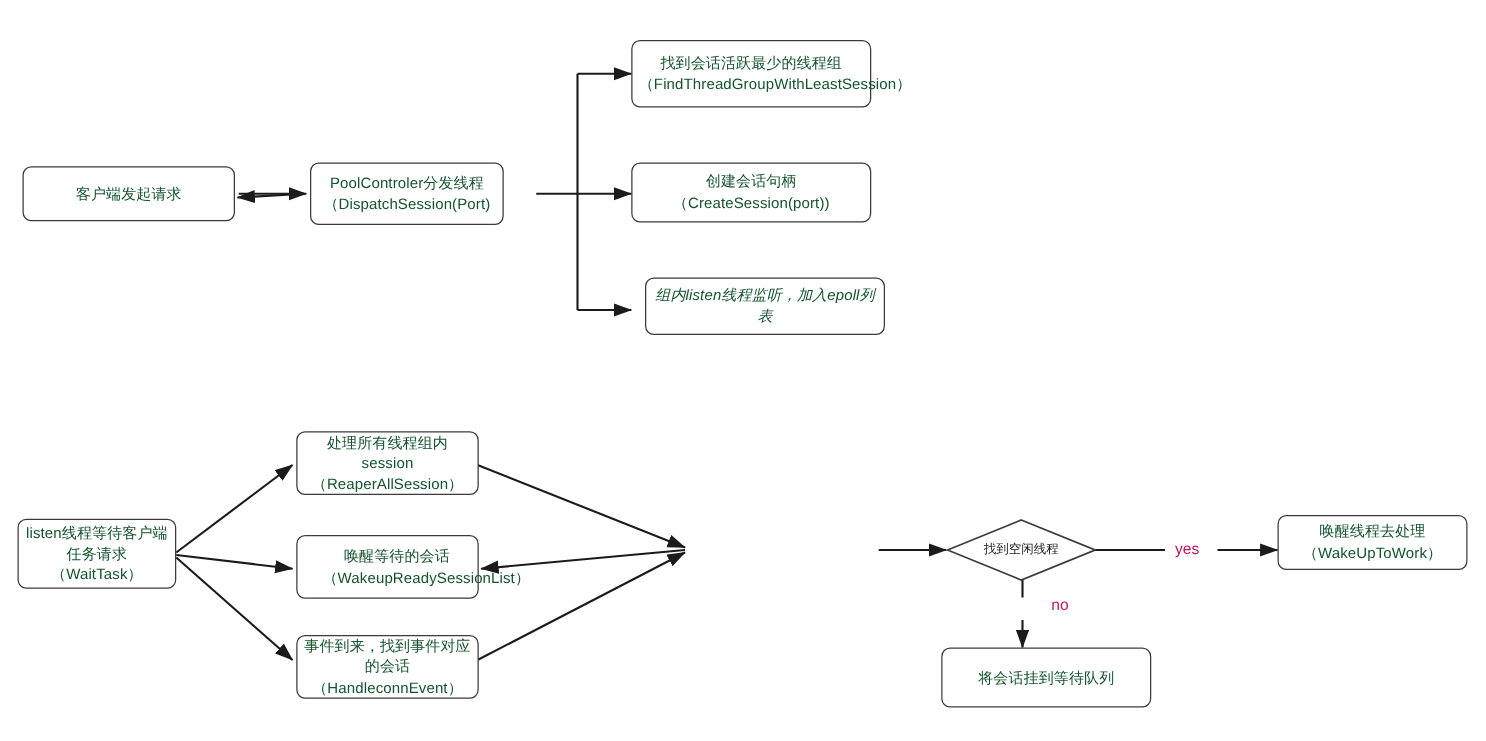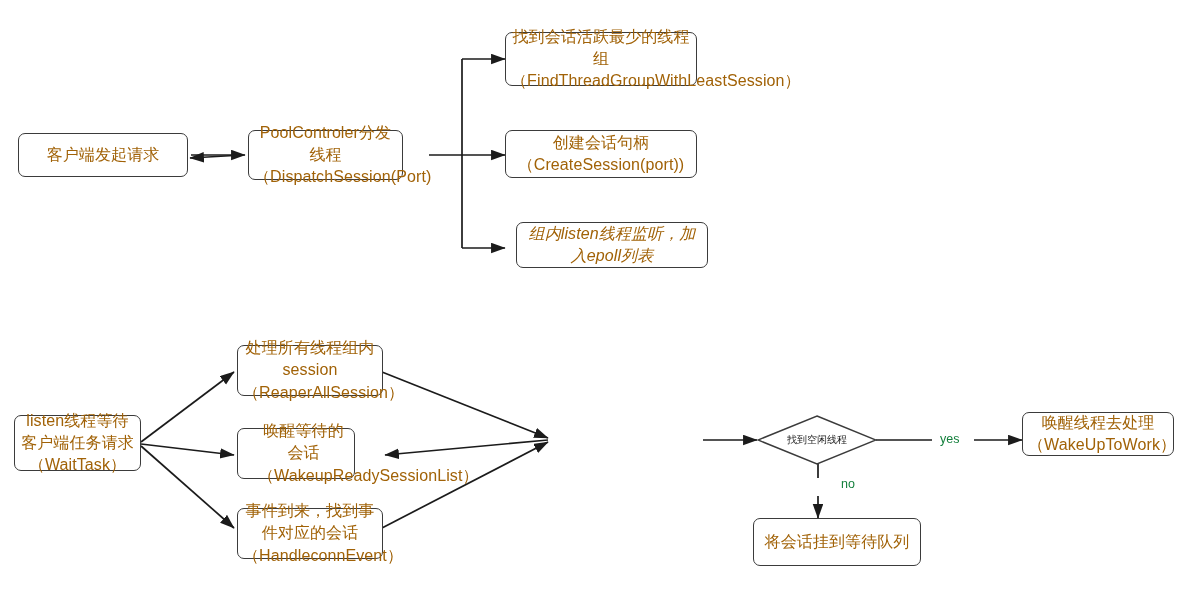--- a/index.html
+++ b/index.html
@@ -26,22 +26,22 @@
   .node {
     position: absolute;
     box-sizing: border-box;
     border: 1.4px solid #3b3b3b;
     border-radius: 7px;
     background: #ffffff;
     display: flex;
     align-items: center;
     justify-content: center;
     text-align: center;
-    color: #a16207;
-    font-size: 16px;
+    color: #14532d;
+    font-size: 12px;
     line-height: 1.38;
     padding: 2px 5px;
     letter-spacing: 0.1px;
   }
   .node span {
     display: block;
     width: 100%;
   }
   .diamond-wrap {
     position: absolute;
@@ -63,21 +63,21 @@
     text-align: center;
     font-size: 10px;
     line-height: 1.35;
     color: #1b1b1b;
     padding: 0 22px;
     box-sizing: border-box;
   }
   .edge-label {
     position: absolute;
     font-size: 12.5px;
-    color: #15803d;
+    color: #be185d;
     white-space: nowrap;
   }
 </style>
 </head>
 <body>
 
 <div id="canvas">
 
   <svg id="edges" viewBox="0 0 1189 593" width="1189" height="593" xmlns="http://www.w3.org/2000/svg">
     <defs>
@@ -147,21 +147,21 @@
   </div>
 
   <div class="node" style="left:14px; top:415px; width:127px; height:56px;">
     <span>listen线程等待客户端任务请求（WaitTask）</span>
   </div>
 
   <div class="node" style="left:237px; top:345px; width:146px; height:51px;">
     <span>处理所有线程组内session（ReaperAllSession）</span>
   </div>
 
-  <div class="node" style="left:237px; top:428px; width:118px; height:51px;padding-left:20px;">
+  <div class="node" style="left:237px; top:428px; width:146px; height:51px;padding-left:20px;">
     <span>唤醒等待的会话（WakeupReadySessionList）</span>
   </div>
 
   <div class="node" style="left:237px; top:508px; width:146px; height:51px;">
     <span>事件到来，找到事件对应的会话（HandleconnEvent）</span>
   </div>
 
 
   <div class="diamond-wrap" style="left:757px; top:415px; width:120px; height:50px;">
     <svg width="120" height="50" viewBox="0 0 120 50" xmlns="http://www.w3.org/2000/svg">

